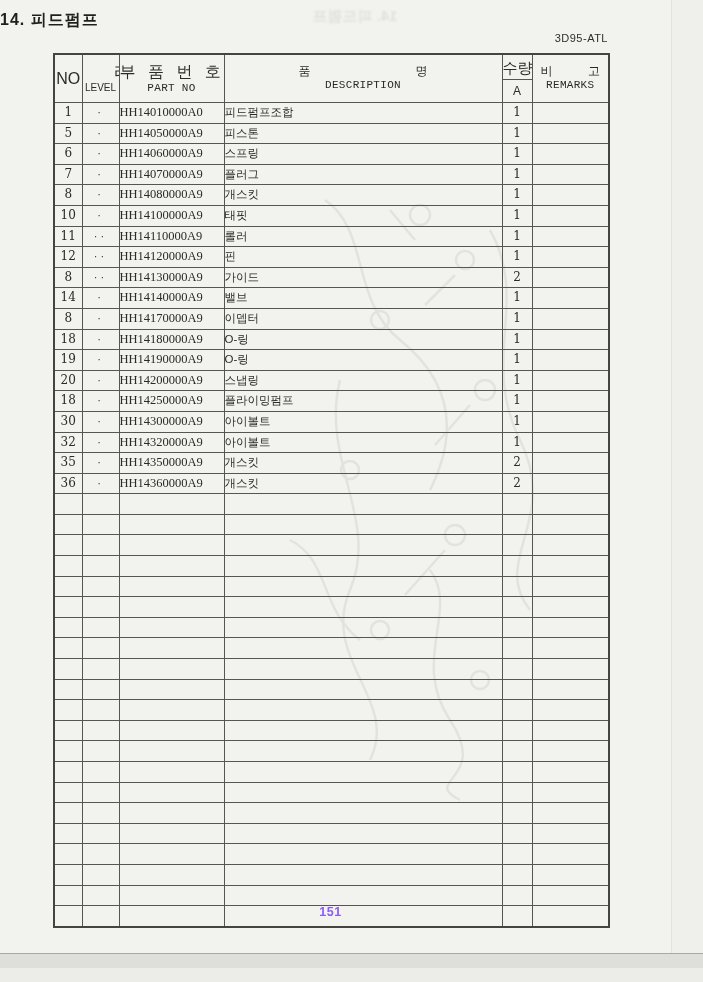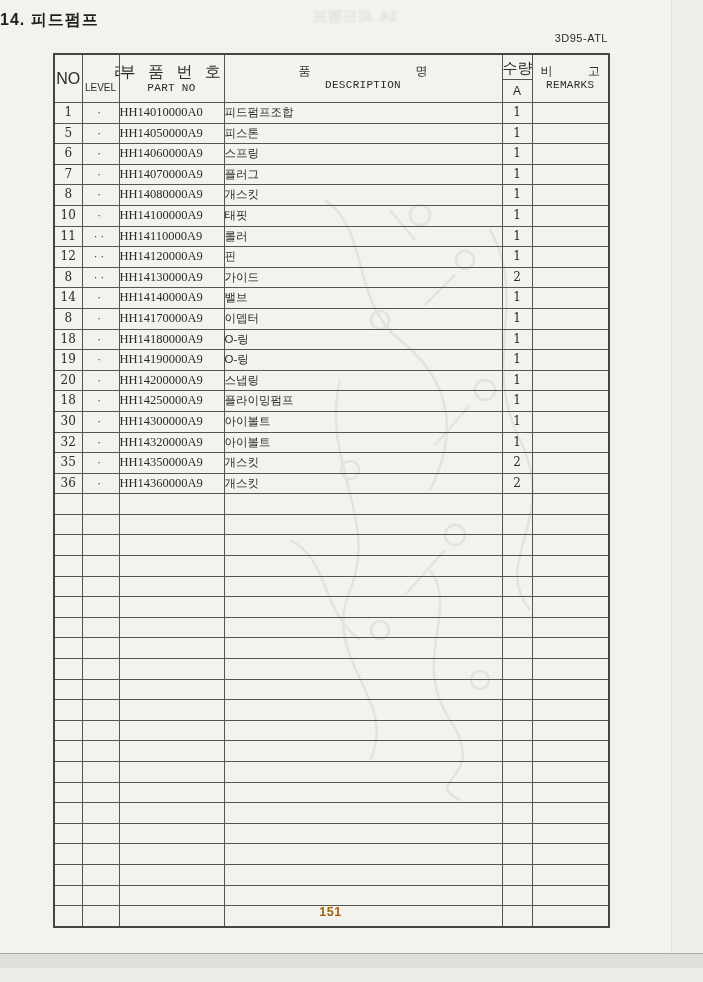--- a/index.html
+++ b/index.html
@@ -68,21 +68,21 @@
 
   
   .bleed {
     position:absolute; left:230px; top:140px; width:340px; height:670px;
     opacity:0.11; pointer-events:none;
   }
 
   
   .page-number {
     position:absolute; top:905px; left:53px; width:555px; text-align:center;
-    font-size:12.5px; font-weight:600; color:#a16207; letter-spacing:0.5px;
+    font-size:12.5px; font-weight:600; color:#8b5cf6; letter-spacing:0.5px;
   }
 </style>
 </head>
 <body>
 
 <div class="right-edge-band"></div>
 <div class="bottom-edge-line"></div>
 <div class="bottom-edge-band"></div>
 <div class="bottom-edge-rest"></div>
 

